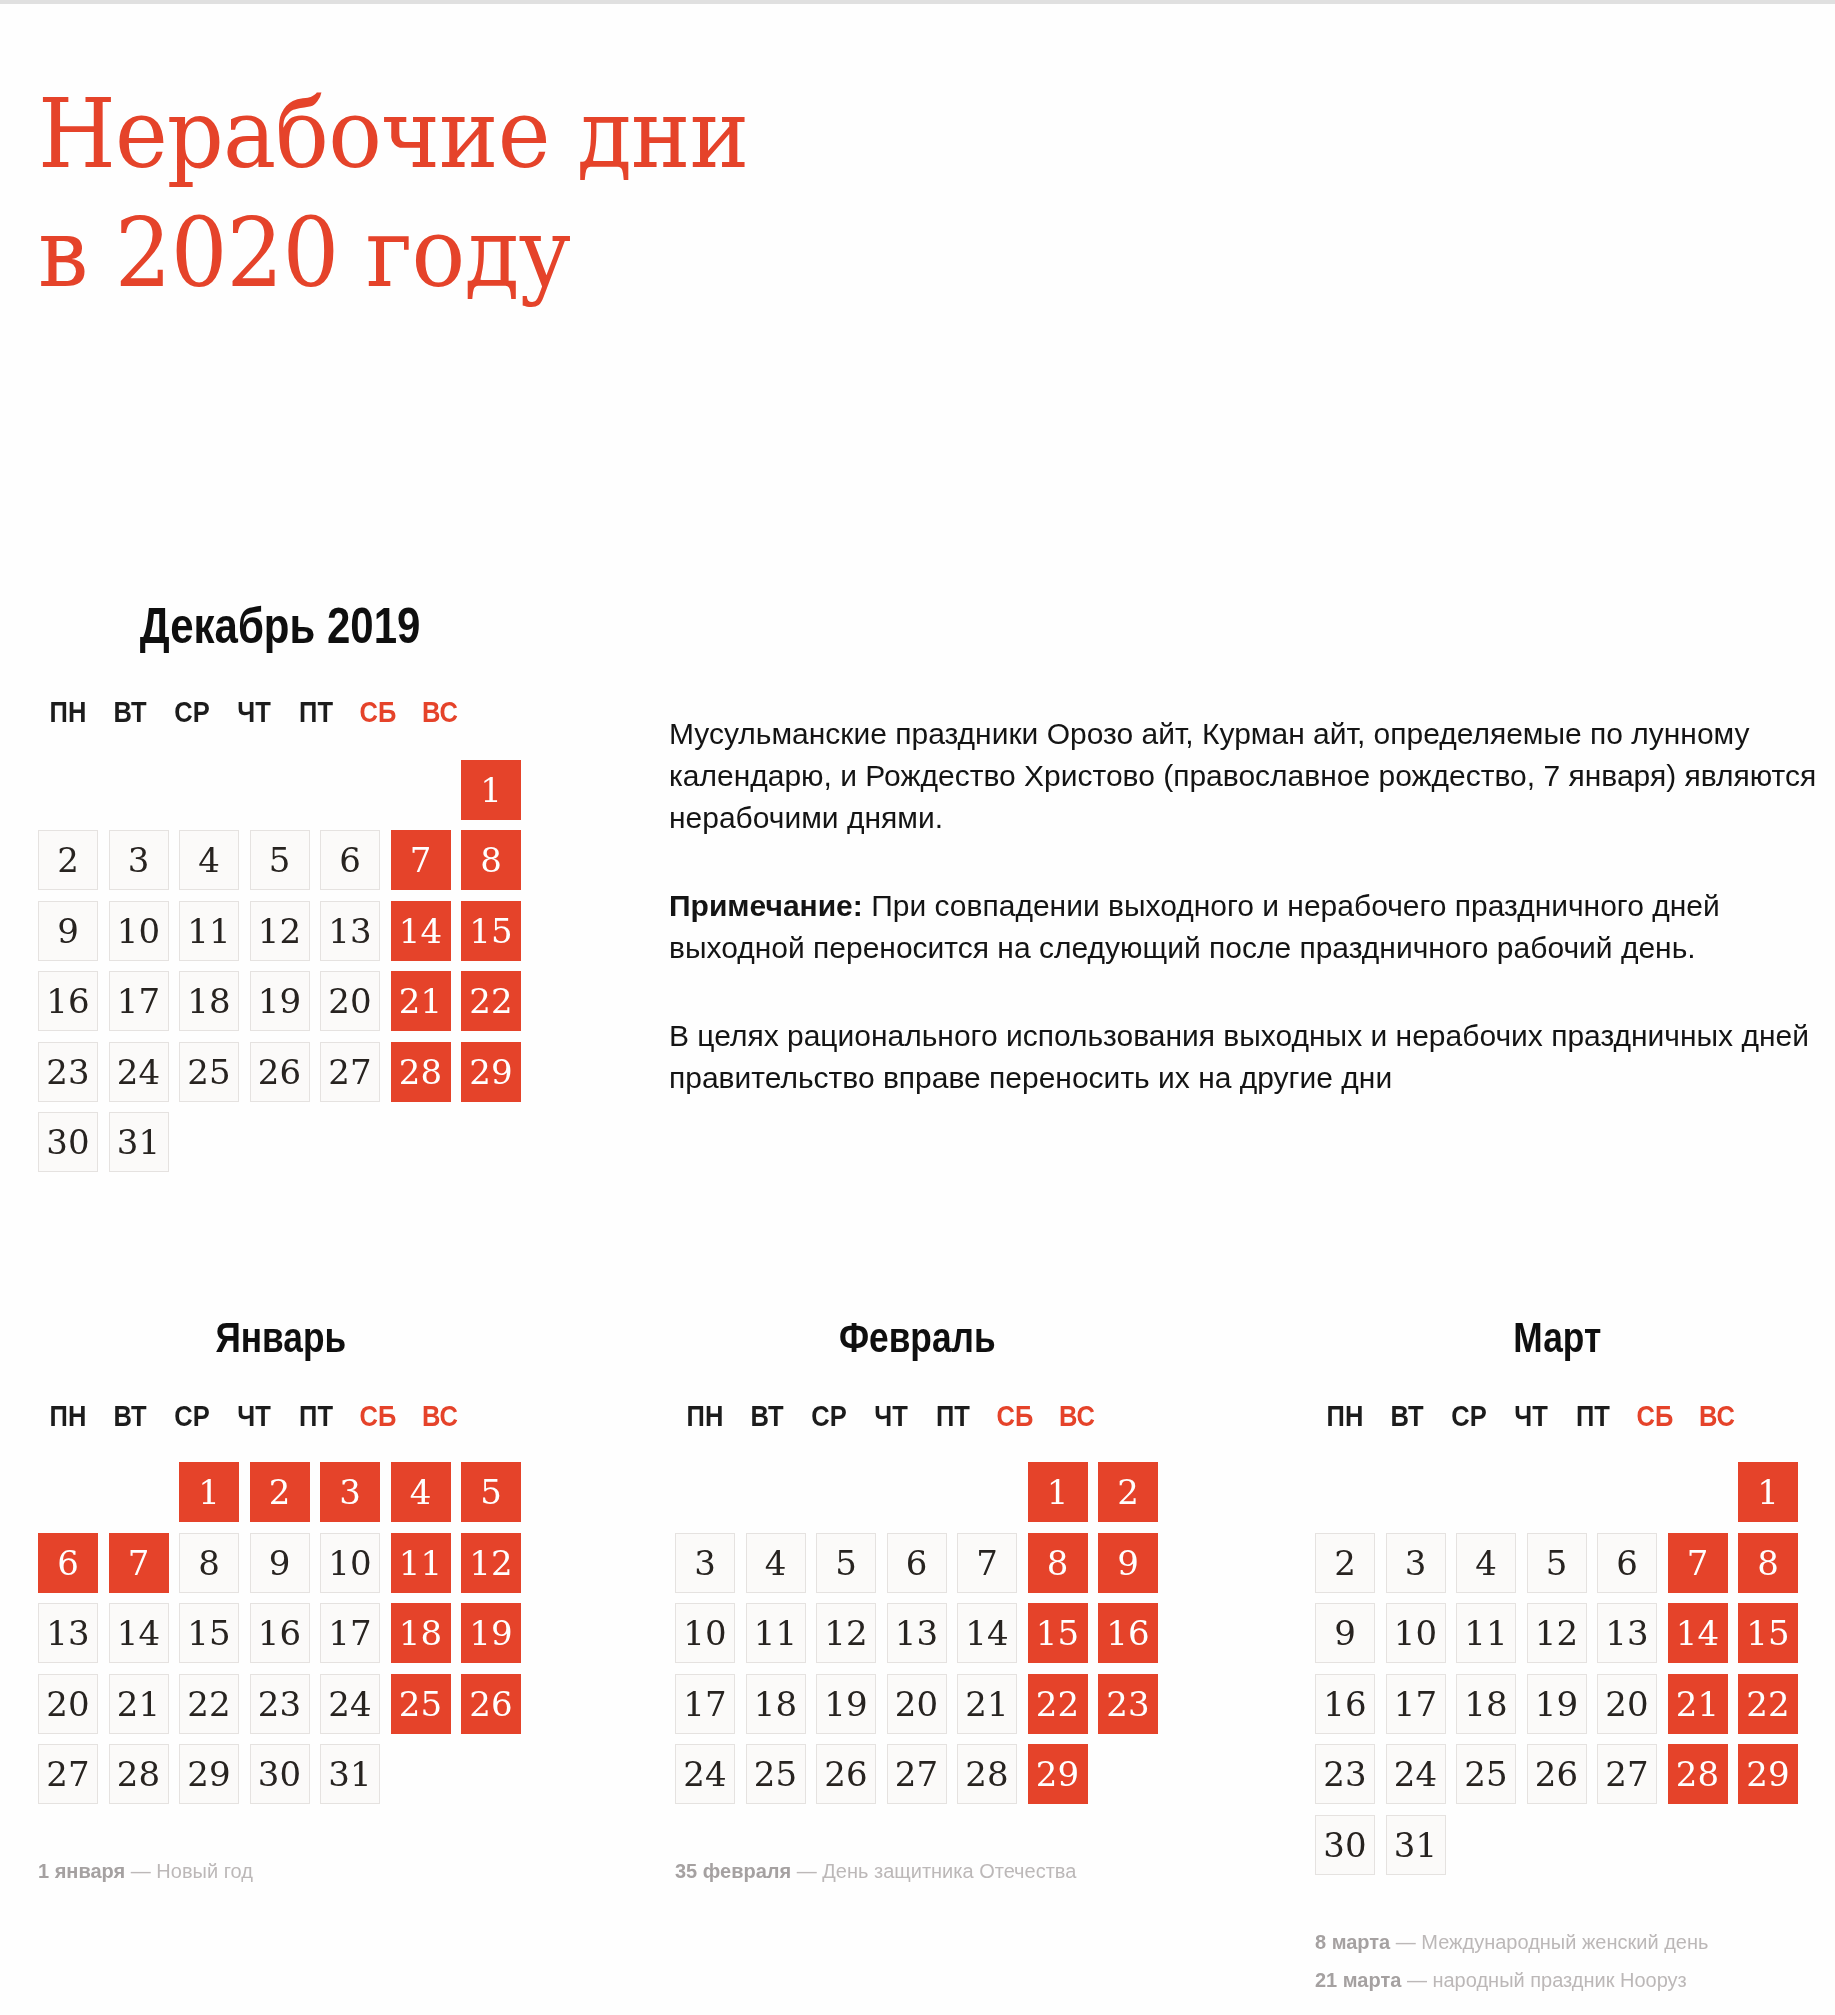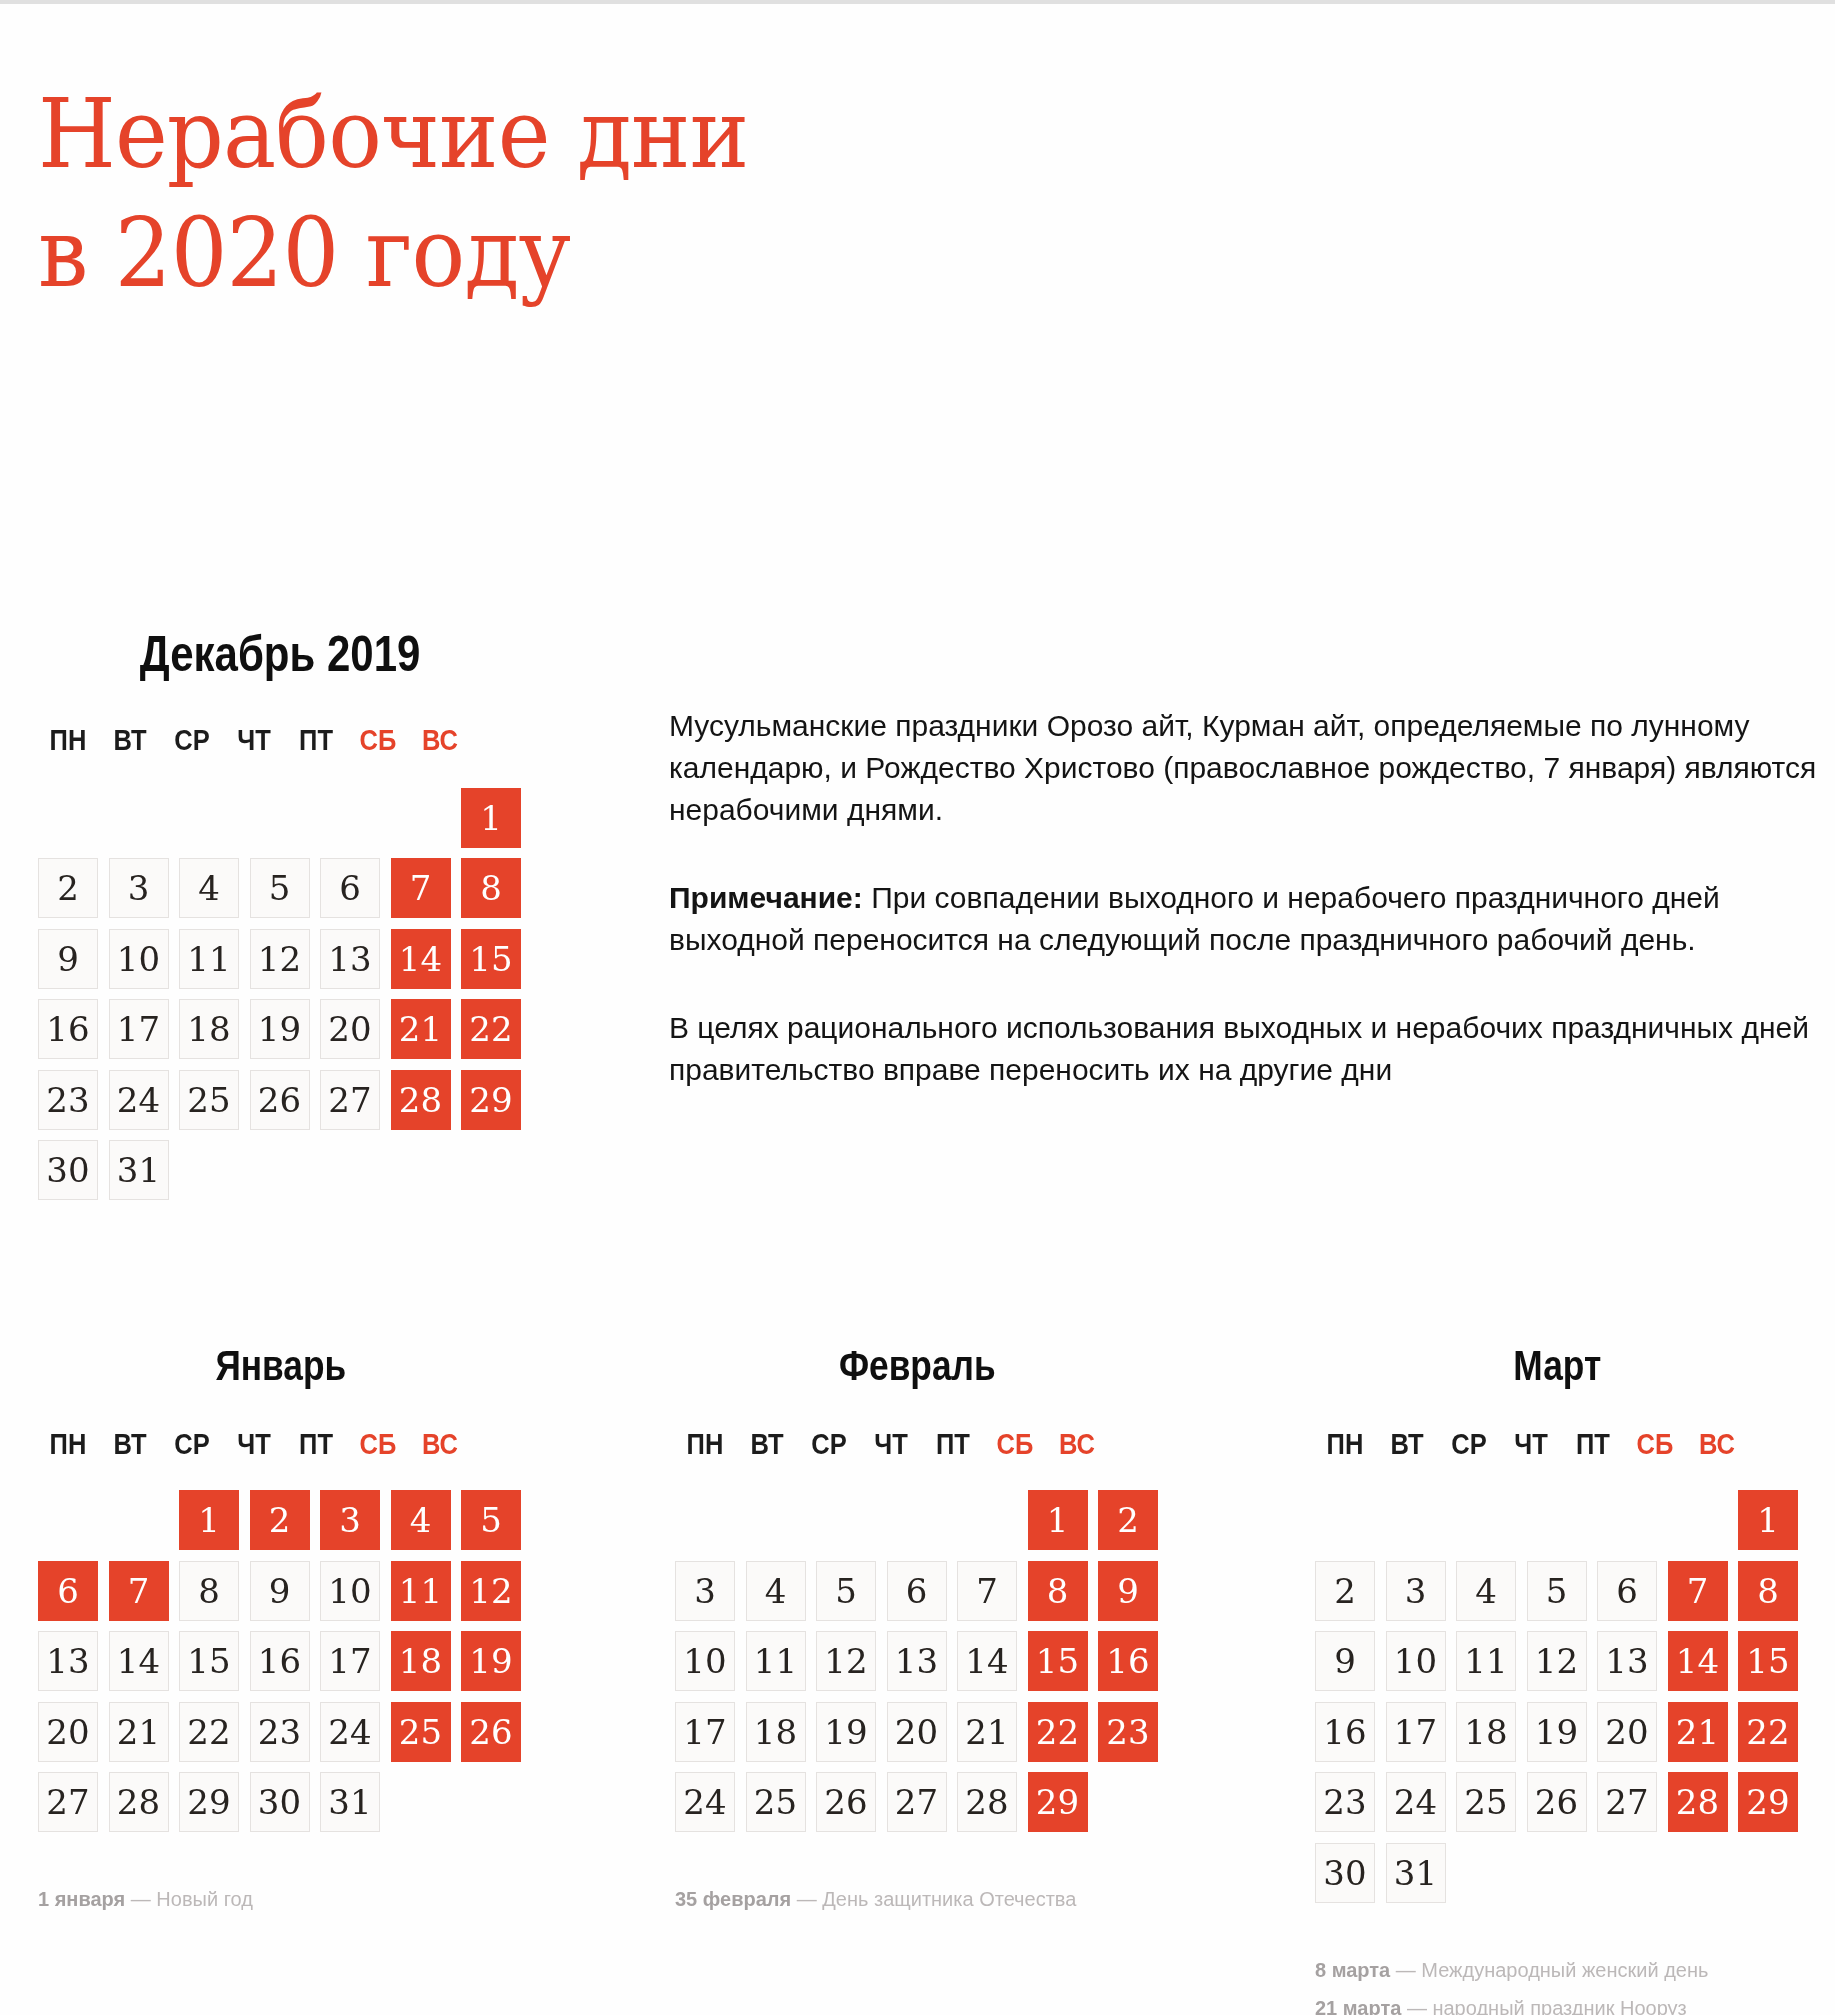--- a/index.html
+++ b/index.html
@@ -18,25 +18,25 @@
     transform:scaleX(0.93);transform-origin:left top;
     letter-spacing:-1px;
   }
   .tl{display:block;}
 
   
   .info{
     position:absolute;left:669px;top:701px;width:1166px;
     font-size:30px;line-height:42px;color:var(--text,#141414);
   }
-  .info p{margin:4px 0 46px 0;}
+  .info p{margin:12px 0 46px 0;}
   .info strong{font-weight:700;}
 
   
-  .calendar{position:absolute;width:485px;margin-top:28px;}
+  .calendar{position:absolute;width:485px;}
   .cal-december{left:38px;top:593px;}
   .cal-january{left:38px;top:1302px;}
   .cal-february{left:675px;top:1302px;}
   .cal-march{left:1315px;top:1302px;}
 
   .cal-title{
     margin:0;text-align:center;
     font-family:"Liberation Sans",sans-serif;font-weight:700;color:#0f0f0f;
   }
   .cal-december .cal-title{font-size:50px;line-height:67px;}

